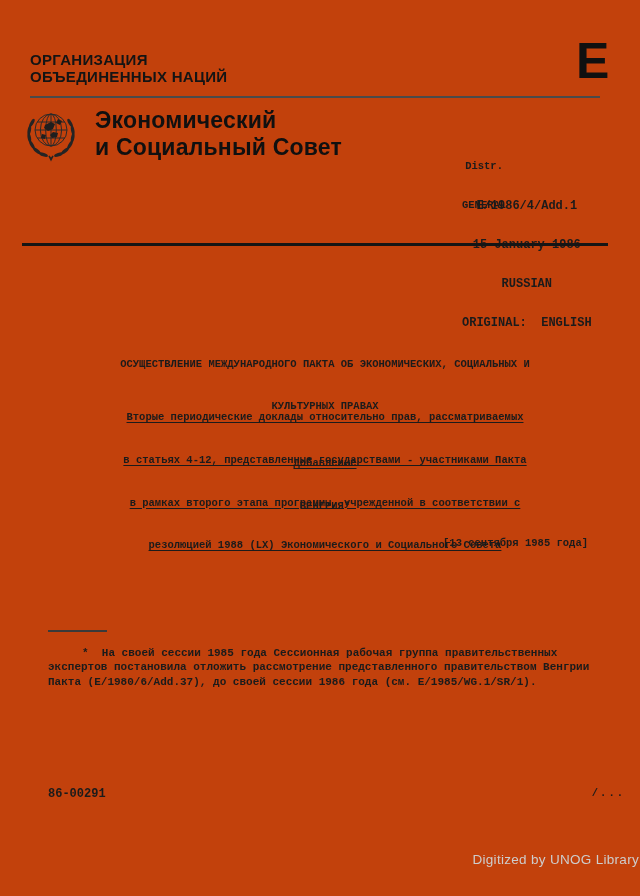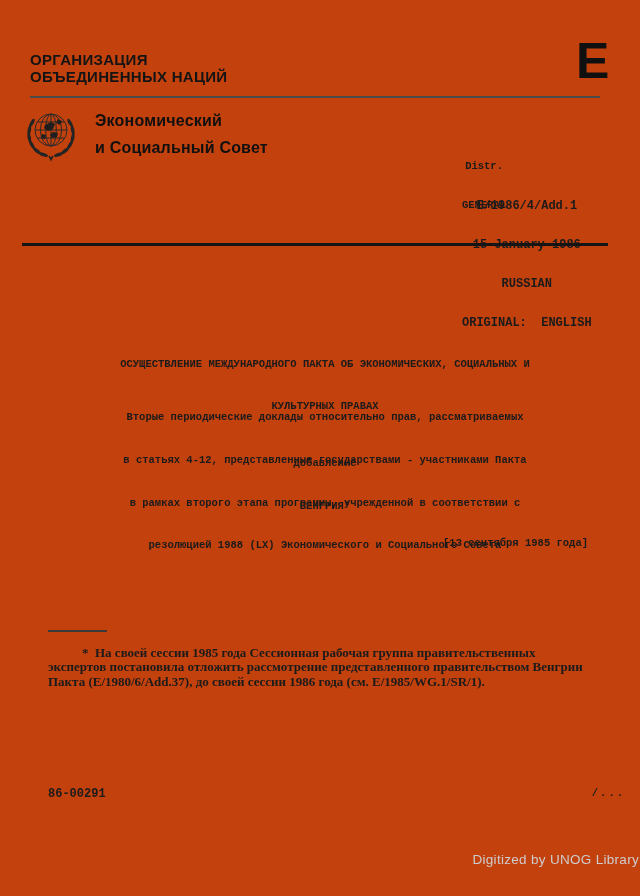--- a/index.html
+++ b/index.html
@@ -16,43 +16,43 @@
   .big-e{
     position:absolute;left:576px;top:36px;
     font-family:"Liberation Sans","DejaVu Sans",sans-serif;
     font-weight:bold;font-size:50px;line-height:50px;color:#101010;
   }
   .rule-thin{position:absolute;left:30px;top:96px;width:570px;height:2px;background:#4a4a4a;}
   .emblem{position:absolute;left:23px;top:105px;width:56px;height:62px;}
   .council-title{
     position:absolute;left:95px;top:107px;
     font-family:"Liberation Sans","DejaVu Sans",sans-serif;
-    font-weight:bold;font-size:16px;line-height:27px;color:#101010;letter-spacing:.2px;
+    font-weight:bold;font-size:23px;line-height:27px;color:#101010;letter-spacing:.2px;
   }
   .mono{white-space:pre;font-weight:bold;color:#1b1b1b;text-align:center;}
   .distr-block{position:absolute;left:462px;top:134px;font-size:10.5px;line-height:13px;}
   .meta-block{position:absolute;left:462px;top:174px;font-size:12px;line-height:13px;}
   .rule-thick{position:absolute;left:22px;top:243px;width:586px;height:3px;background:#151515;}
   
   .session{position:absolute;left:48px;top:277px;font-size:10.5px;}
   .doc-title{
     position:absolute;left:0;top:329px;width:650px;text-align:center;
     font-size:10.5px;line-height:14px;font-weight:bold;white-space:pre;
   }
   .subtitle{
     position:absolute;left:0;top:382px;width:650px;text-align:center;
     font-size:10.5px;line-height:14.2px;font-weight:bold;white-space:pre;
   }
-  .subtitle span,.u{ text-underline-offset:2px;margin-top:44px;}
+  .subtitle span,.u{ text-decoration:underline;text-underline-offset:2px;margin-top:44px;}
   .addendum{position:absolute;left:0;top:457px;width:650px;text-align:center;font-size:10.5px;font-weight:bold;}
   .country{position:absolute;left:0;top:500px;width:650px;text-align:center;font-size:10.5px;font-weight:bold;}
   .sub-date{position:absolute;right:65px;top:537px;font-size:10.5px;font-weight:bold;white-space:pre;}
   
   .fn-sep{position:absolute;left:48px;top:630px;width:59px;height:1.5px;background:#3a3a3a;}
-  .footnote{position:absolute;left:48px;top:646px;width:540px;font-size:13px;line-height:14.4px;font-family:Liberation Serif, serif;}
+  .footnote{position:absolute;left:48px;top:646px;width:540px;font-size:11px;line-height:14.4px;}
   .footnote div{white-space:pre;font-weight:bold;}
   .footnote div:first-child{text-indent:34px;}
   
   .job-no{position:absolute;left:48px;top:787px;font-size:12px;font-weight:bold;}
   .cont{position:absolute;right:28px;top:787px;font-size:10.5px;font-weight:bold;letter-spacing:2px;}
   .watermark{
     position:absolute;right:14px;top:852px;
     font-family:"Liberation Sans","DejaVu Sans",sans-serif;
     font-size:13.5px;color:#cdcdcd;letter-spacing:.3px;
   }

